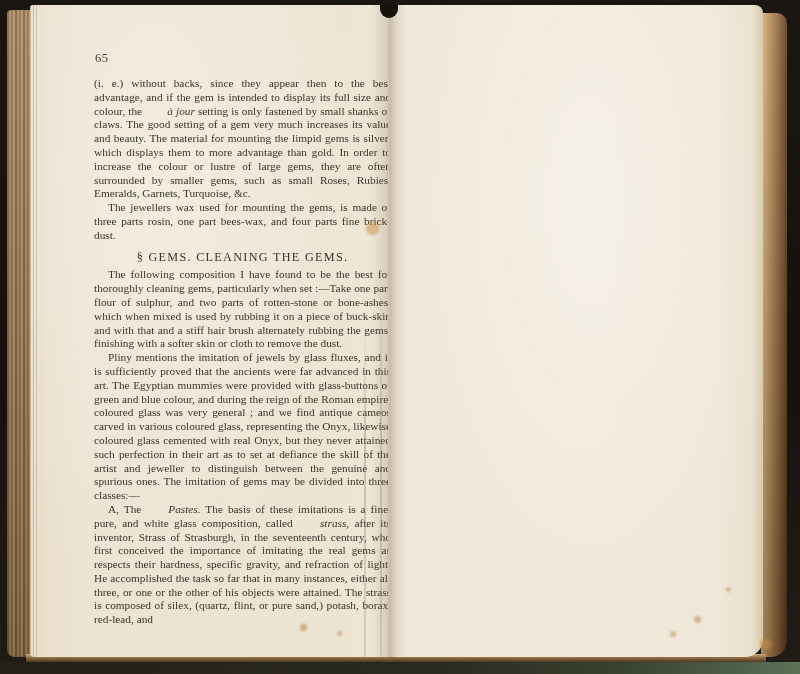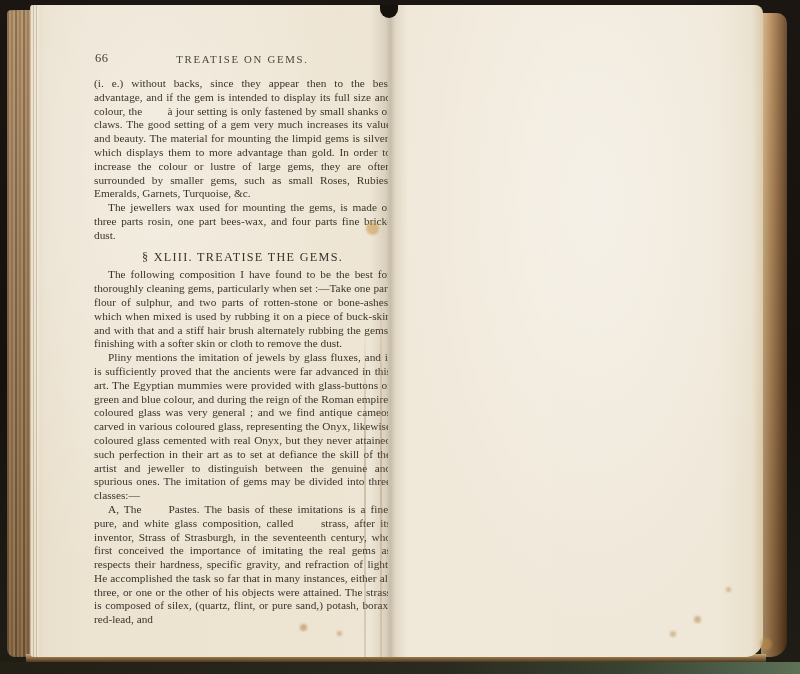--- a/index.html
+++ b/index.html
@@ -57,41 +57,40 @@
   .running-head{position:relative;height:16px;margin-bottom:10px;}
   .pagenum{position:absolute;top:0;font-size:12.5px;letter-spacing:.5px;color:#433e36;}
   .tb-left .pagenum{left:1px;}
   .run-title{display:block;text-align:center;font-size:10.8px;letter-spacing:1.7px;
     color:#4b453d;padding-top:2px;white-space:nowrap;}
   .page-body{font-size:11.3px;line-height:13.8px;text-align:justify;}
   .page-body p{margin:0;}
   .page-body p.indent{text-indent:14px;}
   .section-heading{text-align:center;font-size:12.2px;letter-spacing:1.3px;
     margin:8px 0 4px;color:#38322a;white-space:nowrap;}
-  .it{margin-left:22px;}
+  .it{font-style:italic;margin-left:22px;}
 </style>
 </head>
 <body>
 
 <div class="scene">
 
   <div class="edge-left"></div>
   <div class="edge-right"></div>
   <div class="edge-bottom" style="position:absolute;left:26px;top:654px;width:740px;height:9px;"></div>
 
   <div class="page page-left">
     <div class="textblock tb-left">
       <div class="running-head">
-        <span class="pagenum">66</span>
-        <span class="run-title">TREATISE ON GEMS.</span>
+        <span class="pagenum">65</span>
       </div>
       <div class="page-body">
           <p class=""><span>(i. e.) without backs, since they appear then to the best advantage, and if the gem is intended to display its full size and colour, the </span><span class="it">à jour</span><span> setting is only fastened by small shanks or claws. The good setting of a gem very much increases its value and beauty. The material for mounting the limpid gems is silver, which displays them to more advantage than gold. In order to increase the colour or lustre of large gems, they are often surrounded by smaller gems, such as small Roses, Rubies, Emeralds, Garnets, Turquoise, &amp;c.</span></p>
           <p class="indent"><span>The jewellers wax used for mounting the gems, is made of three parts rosin, one part bees-wax, and four parts fine brick-dust.</span></p>
-          <div class="section-heading">§ XLIII.  TREATISE THE GEMS.</div>
+          <div class="section-heading">§ GEMS.  CLEANING THE GEMS.</div>
           <p class="indent"><span>The following composition I have found to be the best for thoroughly cleaning gems, particularly when set :—Take one part flour of sulphur, and two parts of rotten-stone or bone-ashes, which when mixed is used by rubbing it on a piece of buck-skin and with that and a stiff hair brush alternately rubbing the gems, finishing with a softer skin or cloth to remove the dust.</span></p>
           <p class="indent"><span>Pliny mentions the imitation of jewels by glass fluxes, and it is sufficiently proved that the ancients were far advanced in this art. The Egyptian mummies were provided with glass-buttons of green and blue colour, and during the reign of the Roman empire, coloured glass was very general ; and we find antique cameos carved in various coloured glass, representing the Onyx, likewise coloured glass cemented with real Onyx, but they never attained such perfection in their art as to set at defiance the skill of the artist and jeweller to distinguish between the genuine and spurious ones. The imitation of gems may be divided into three classes:—</span></p>
           <p class="indent"><span>A, The </span><span class="it">Pastes.</span><span> The basis of these imitations is a fine, pure, and white glass composition, called </span><span class="it">strass,</span><span> after its inventor, Strass of Strasburgh, in the seventeenth century, who first conceived the importance of imitating the real gems as respects their hardness, specific gravity, and refraction of light. He accomplished the task so far that in many instances, either all three, or one or the other of his objects were attained. The strass is composed of silex, (quartz, flint, or pure sand,) potash, borax, red-lead, and</span></p>
         </div>
     </div>
   </div>
 
   <div class="page page-right">
     
   </div>

